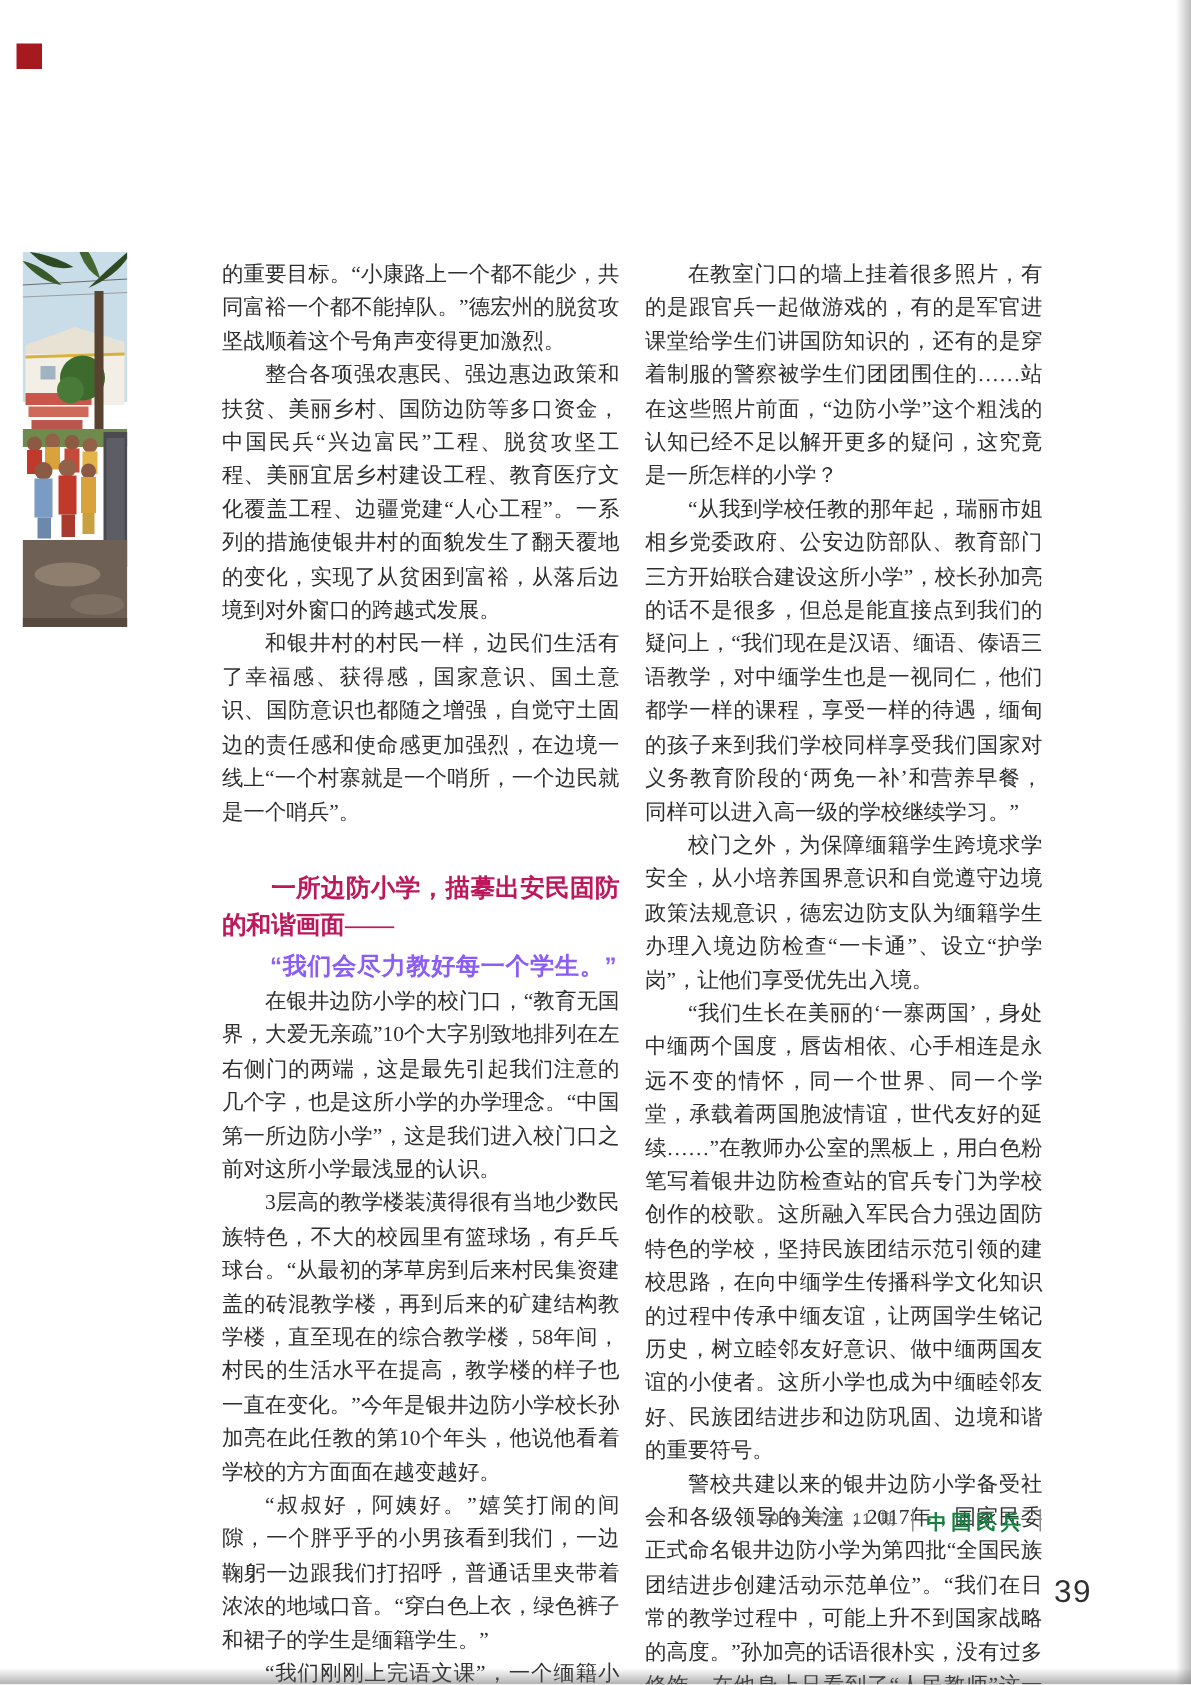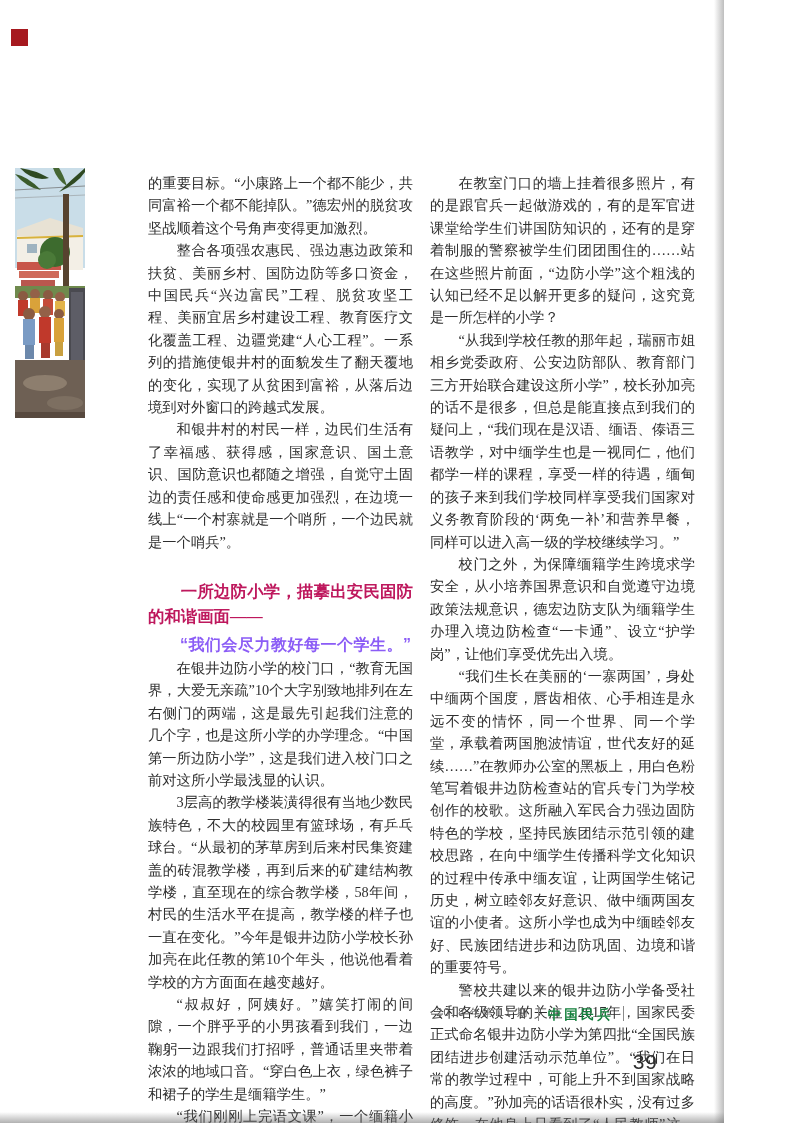--- a/index.html
+++ b/index.html
@@ -1,17 +1,17 @@
 <!DOCTYPE html>
 <html><head>
 <meta charset="utf-8">
 <style>
   html,body { margin:0; padding:0; background:#ffffff; }
   .page {
-    position:relative; width:724px; height:1123px; background:#ffffff;
+    position:relative; width:794px; height:1123px; background:#ffffff;
     font-family:"Liberation Serif","DejaVu Serif",serif; color:#2e2e2e;
     overflow:hidden;
   }
   
   .corner-marker { position:absolute; left:11px; top:29px; width:17px; height:17px; }
 
   
   .photo { position:absolute; left:15px; top:168px; width:70px; height:250px; overflow:hidden; }
   .photo svg { display:block; }
 

